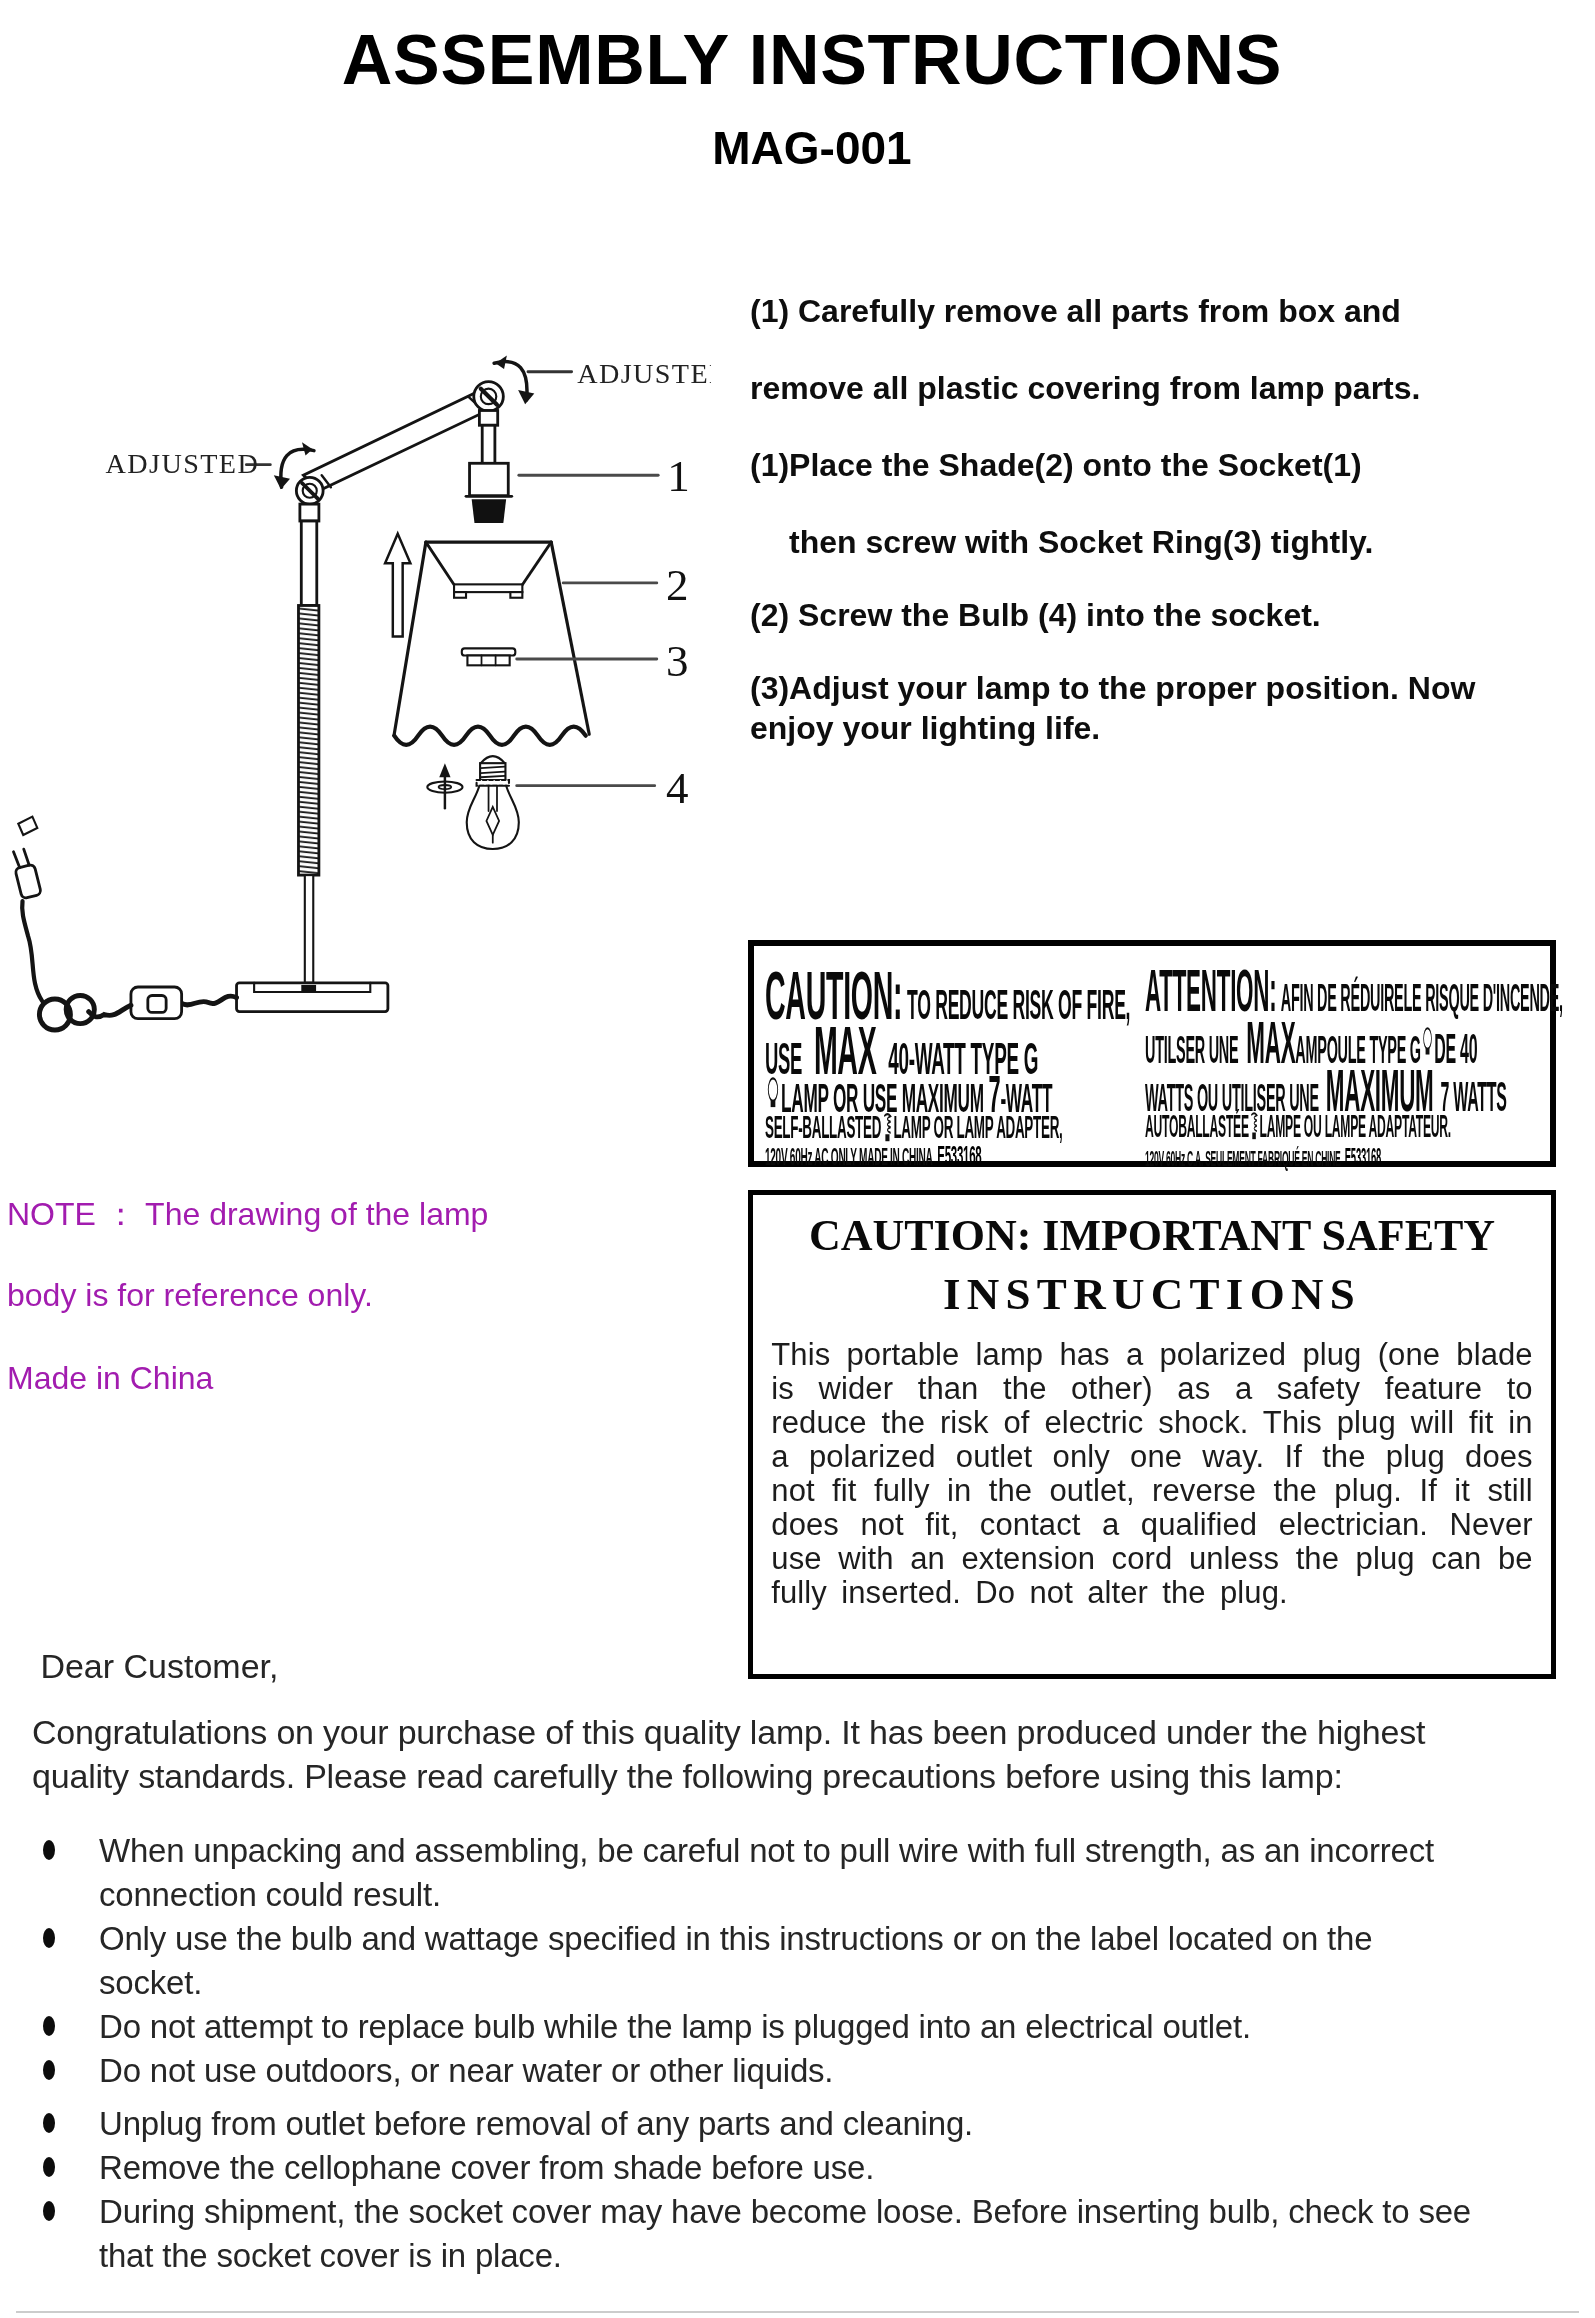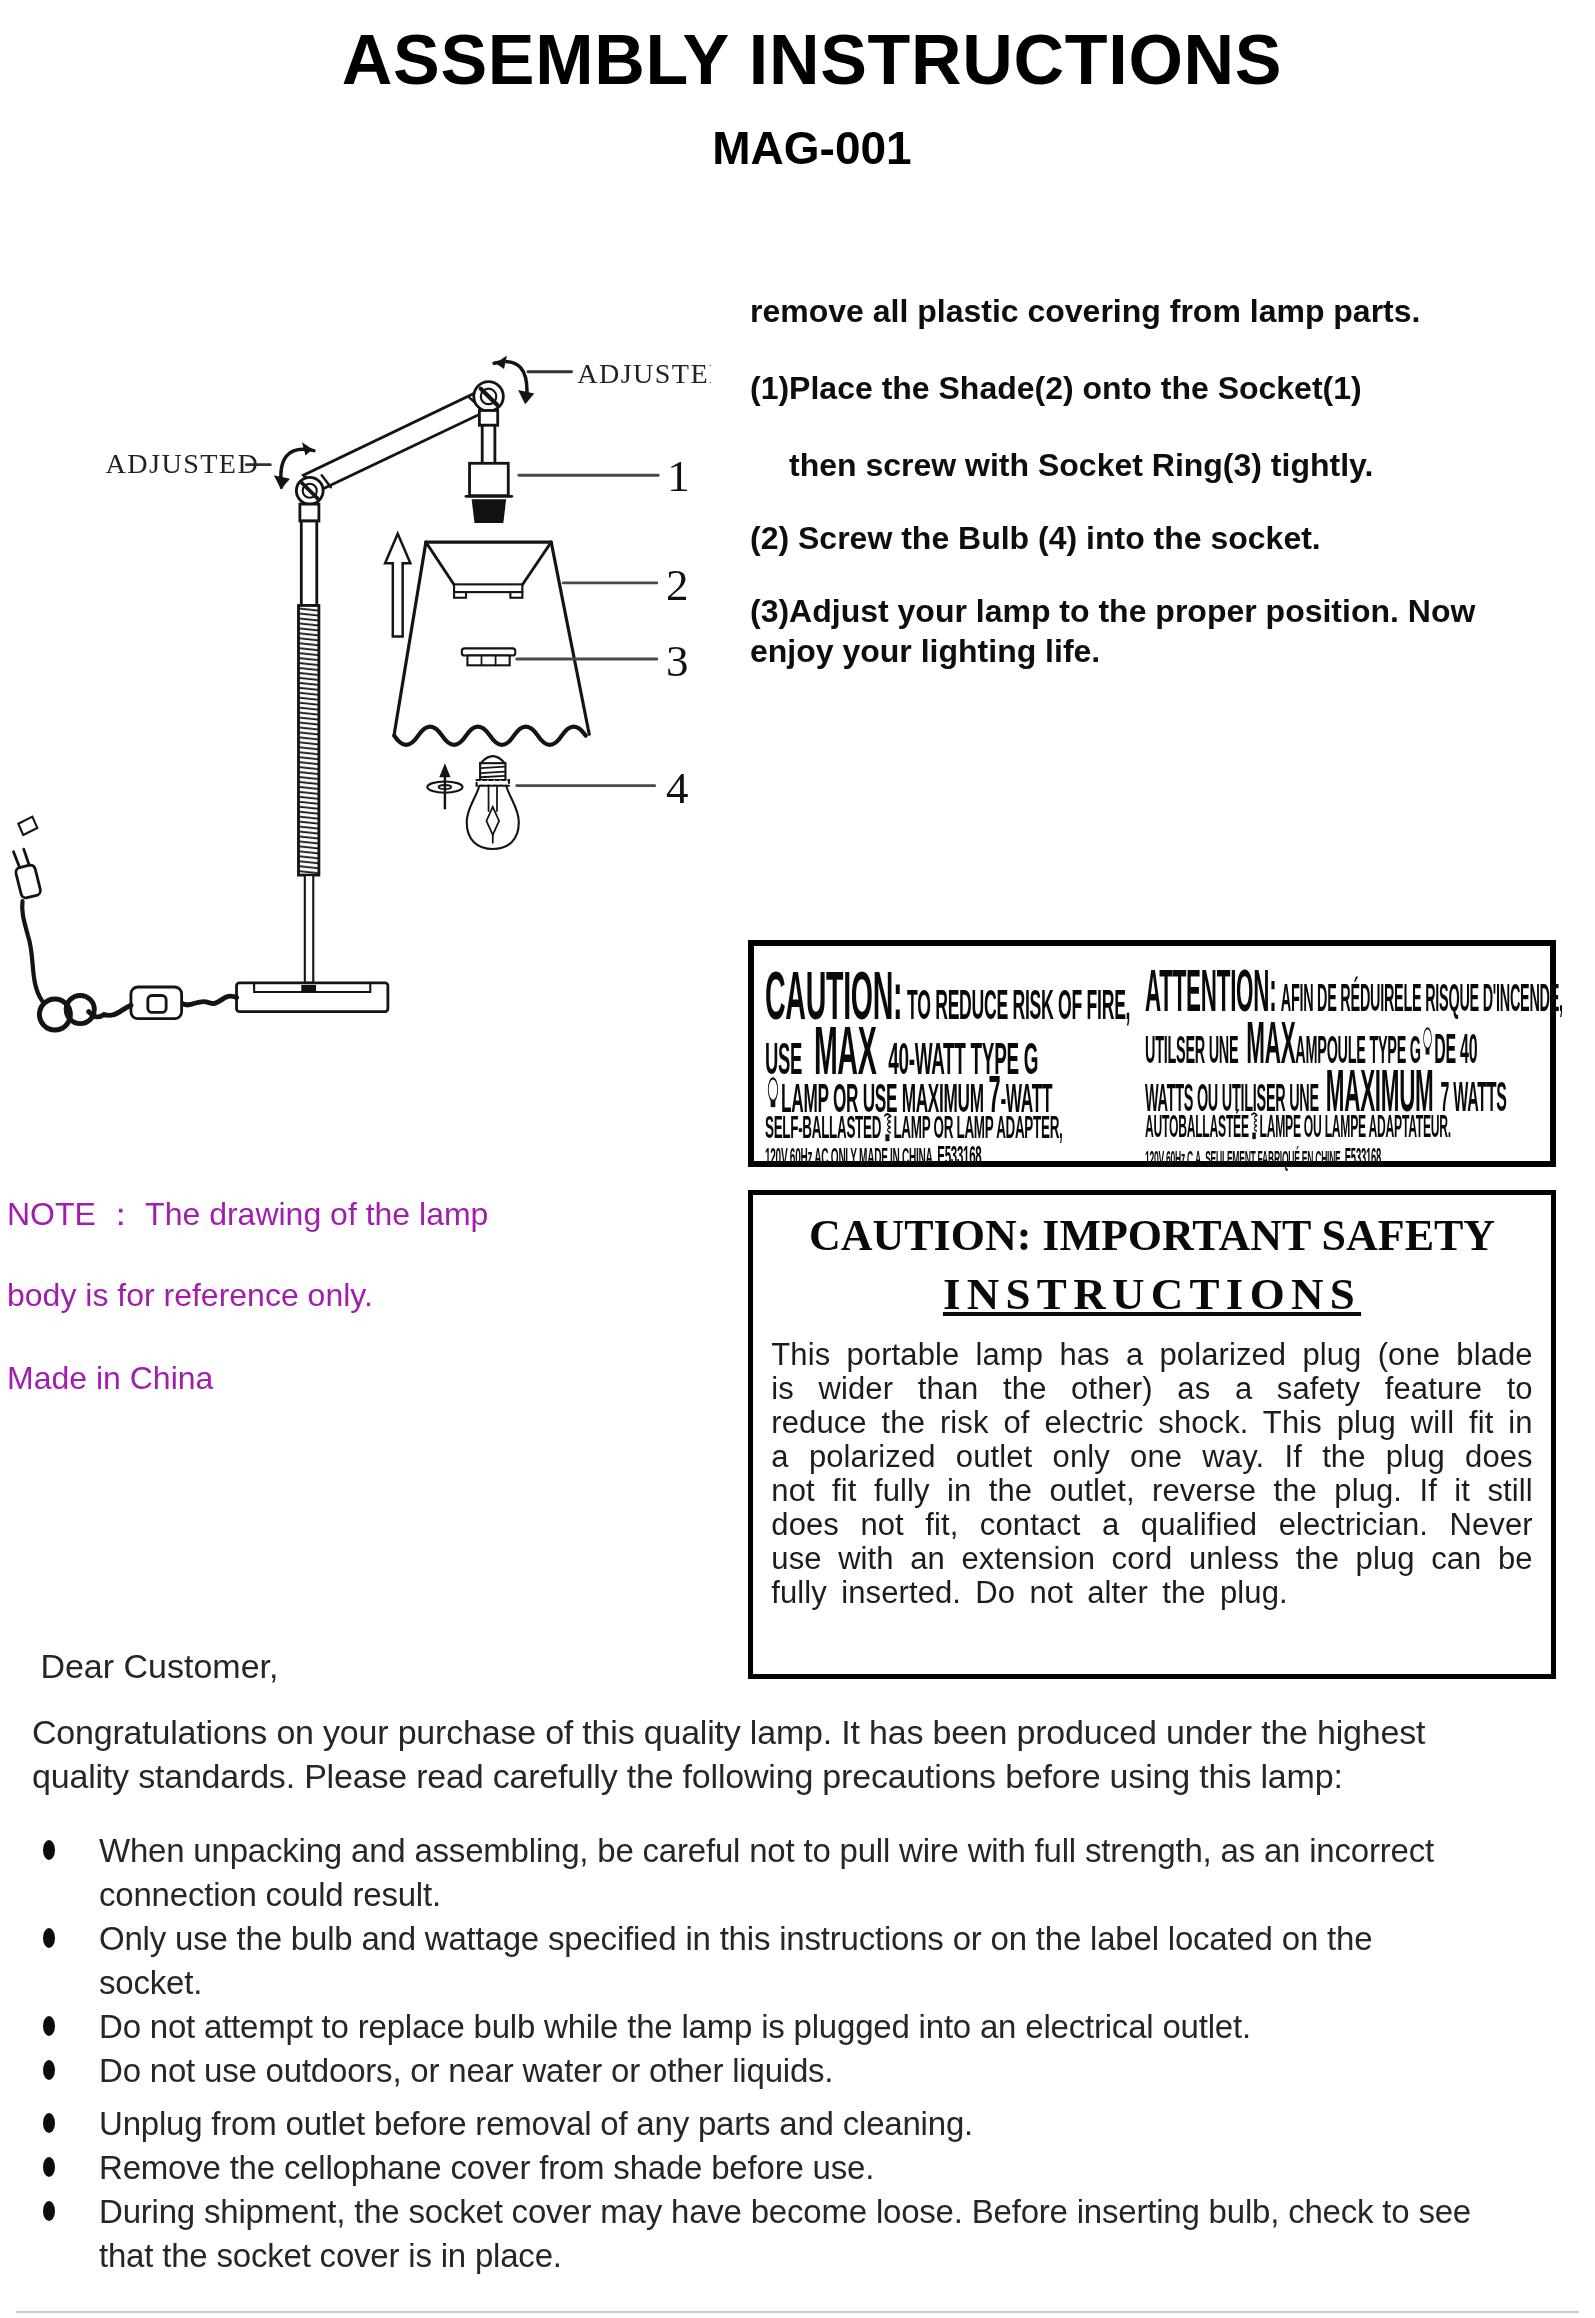--- a/index.html
+++ b/index.html
@@ -31,21 +31,21 @@
   .cl-fr .cl-line{transform:scaleX(0.38);}
   .cl-gap{display:inline-block;width:11.3px;flex:none;}
   .cl-icon{flex:none;align-self:center;margin:0 4.2px;}
   .cert{font-weight:900;color:#000;}
   
   .sf-box{position:absolute;left:748px;top:1190px;width:808px;height:489px;
           border:5px solid #000;box-sizing:border-box;background:#fff;}
   .sf-t1{margin-top:15px;text-align:center;font-family:"Liberation Serif",serif;
          font-size:44px;font-weight:bold;color:#0a0a0a;}
   .sf-t2{margin-top:7px;text-align:center;font-family:"Liberation Serif",serif;
-         font-size:45px;font-weight:bold;letter-spacing:6.3px;color:#0a0a0a;text-decoration:underline;}
+         font-size:45px;font-weight:bold;letter-spacing:6.3px;color:#0a0a0a;}
   .sf-body{margin:18.3px 18.3px 0 18.3px;font-size:31px;line-height:34px;text-align:justify;
            color:#1c1c1c;word-spacing:5.6px;letter-spacing:0.1px;}
   
   .note{position:absolute;left:7px;top:1195px;width:704px;}
   .note div{font-size:32px;font-weight:normal;line-height:39px;color:#a21caf;white-space:nowrap;}
   .note .n1{margin-bottom:42px}.note .n2{margin-bottom:44px}
   
   .customer{position:absolute;left:32px;top:1646px;width:1556px;color:#262626;}
   .salutation{font-size:34px;line-height:41px;margin-left:8.4px;}
   .intro{margin-top:23px;}
@@ -176,20 +176,21 @@
 
     <text class="adj-label" x="820" y="44">ADJUSTED</text>
     <text class="adj-label" x="150" y="172">ADJUSTED</text>
     <text class="part-num" x="948" y="198">1</text>
     <text class="part-num" x="946" y="352">2</text>
     <text class="part-num" x="946" y="460">3</text>
     <text class="part-num" x="946" y="640">4</text>
   </svg>
 
   <div class="steps">
+    <div class="step g54">(1) Carefully remove all parts from box and</div>
     <div class="step g54">remove all plastic covering from lamp parts.</div>
     <div class="step g54">(1)Place the Shade(2) onto the Socket(1)</div>
     <div class="step g49 indent">then screw with Socket Ring(3) tightly.</div>
     <div class="step g49">(2) Screw the Bulb (4) into the socket.</div>
     <div class="step g2">(3)Adjust your lamp to the proper position. Now</div>
     <div class="step g52">enjoy your lighting life.</div>
   </div>
 
   <div class="cl-box">
     <div class="cl-panel cl-en">

